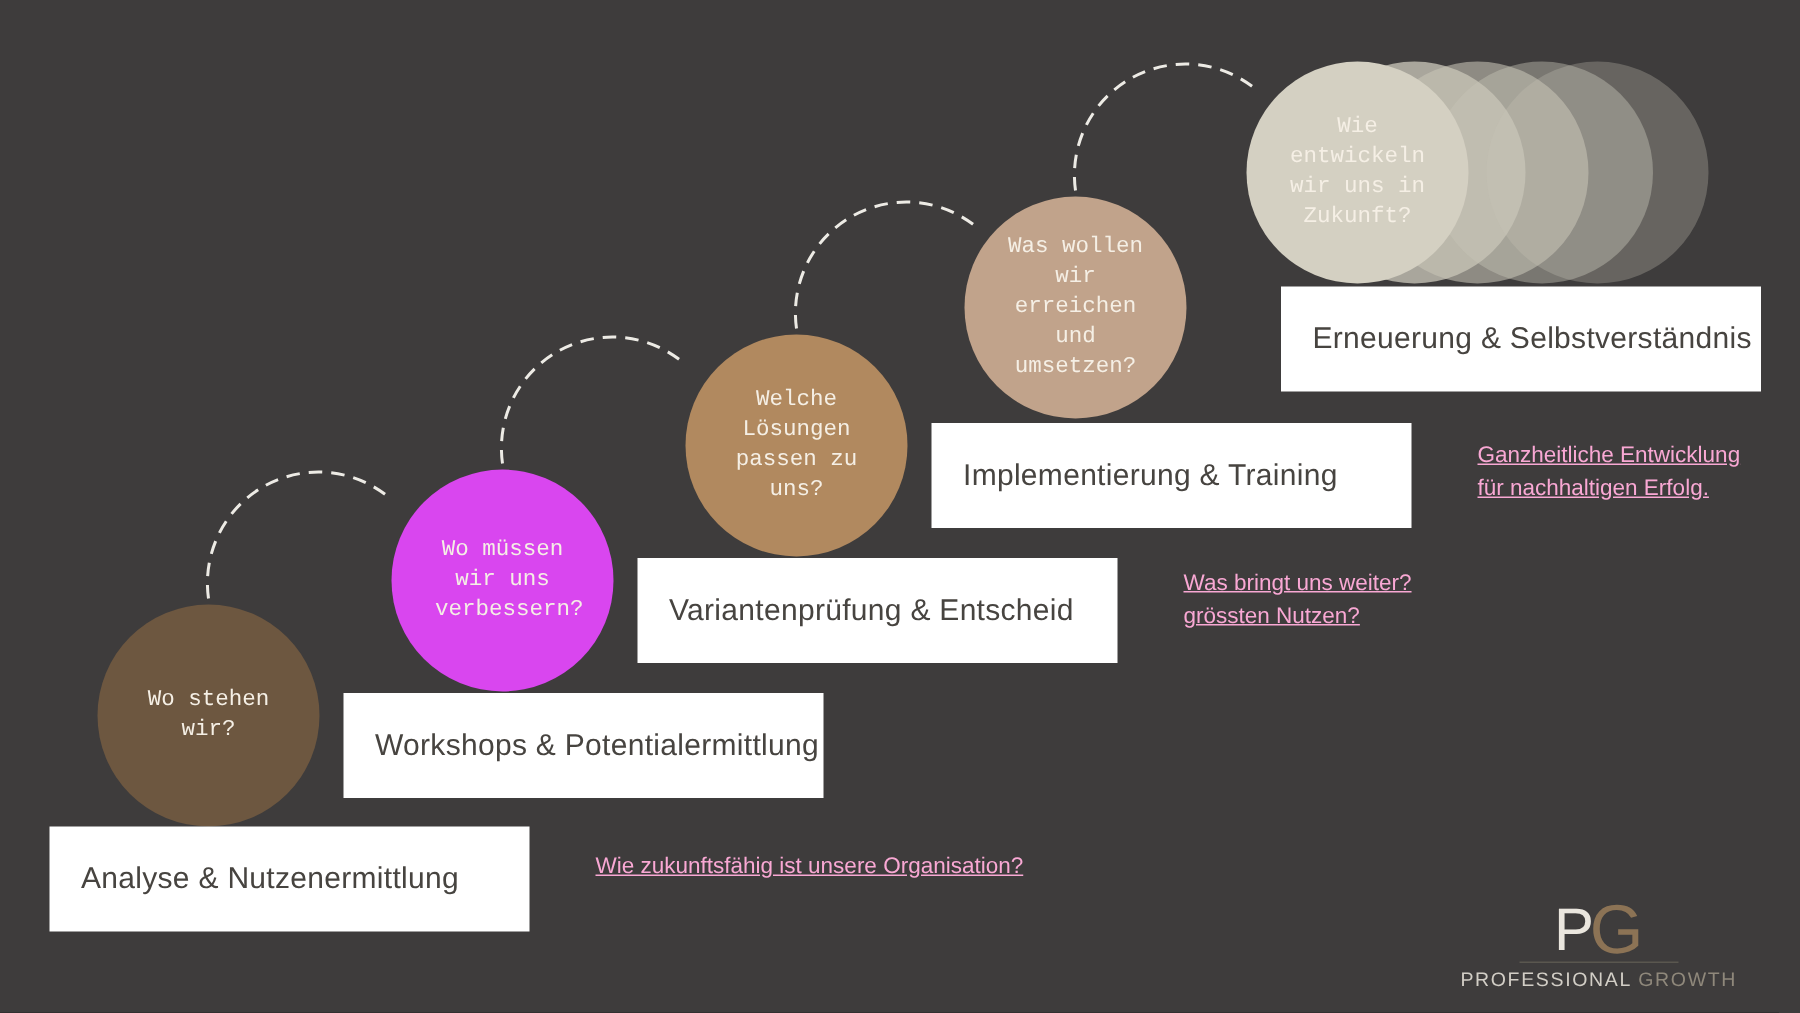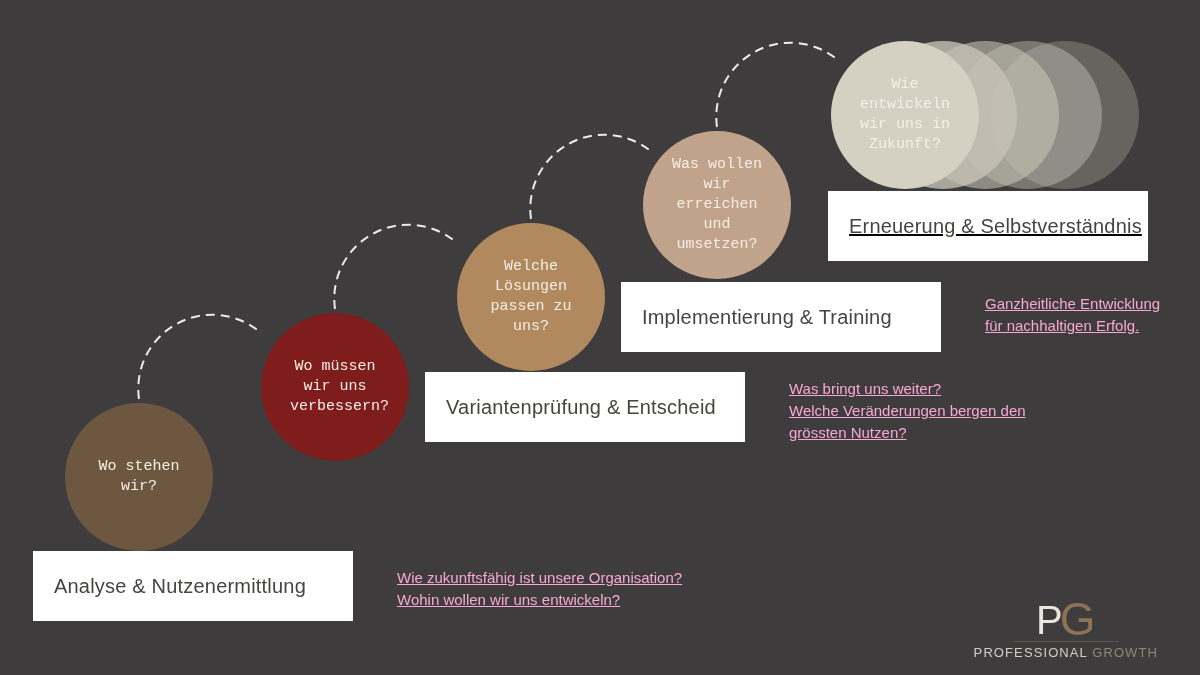--- a/index.html
+++ b/index.html
@@ -37,21 +37,21 @@
     position:absolute;width:320px;height:70px;background:#ffffff;
     display:flex;align-items:center;z-index:4;
   }
   .box span{
     padding-left:21px;color:#474440;font-size:20px;letter-spacing:.2px;
   }
   .b1{left:33px;top:551px;}
   .b2{left:229px;top:462px;}
   .b3{left:425px;top:372px;}
   .b4{left:621px;top:282px;align-items:center;}
-  .b5{left:828px;top:191px;text-decoration:underline;}
+  .b5{left:854px;top:191px;}
 
   .note{
     position:absolute;z-index:4;color:#f9a8d4;font-size:15px;line-height:1.45;text-decoration:underline;
   }
   .note div{white-space:nowrap;}
   .n1{left:397px;top:567px;}
   .n2{left:593px;top:467px;}
   .n3{left:789px;top:378px;}
   .n4{left:985px;top:293px;}
 
@@ -80,53 +80,54 @@
   </svg>
 
   <div class="ghost g1"></div>
   <div class="ghost g2"></div>
   <div class="ghost g3"></div>
   <div class="ghost g4"></div>
 
   <div class="circle c1" style="background-color: rgb(109, 87, 64);">
     <span>Wo stehen wir?</span>
   </div>
-  <div class="circle c2" style="background-color: #7f1d1d;">
+  <div class="circle c2" style="background-color: #d946ef;">
     <span>Wo müssen wir uns verbessern?</span>
   </div>
   <div class="circle c3" style="background-color: rgb(177, 137, 95);">
     <span>Welche Lösungen passen zu uns?</span>
   </div>
   <div class="circle c4" style="background-color: rgb(193, 163, 139);">
     <span>Was wollen wir erreichen und umsetzen?</span>
   </div>
   <div class="circle c5" style="background-color: rgb(212, 208, 194);">
     <span>Wie entwickeln wir uns in Zukunft?</span>
   </div>
 
   <div class="box b1">
     <span>Analyse &amp; Nutzenermittlung</span>
   </div>
+  <div class="box b2">
+    <span>Workshops &amp; Potentialermittlung</span>
+  </div>
   <div class="box b3">
     <span>Variantenprüfung &amp; Entscheid</span>
   </div>
   <div class="box b4">
     <span>Implementierung &amp; Training</span>
   </div>
   <div class="box b5">
     <span>Erneuerung &amp; Selbstverständnis</span>
   </div>
 
   <div class="note n1">
     <div>Wie zukunftsfähig ist unsere Organisation?</div>
-    <div>Wohin wollen wir uns entwickeln?</div>
   </div>
   <div class="note n3">
     <div>Was bringt uns weiter?</div>
-    <div>Welche Veränderungen bergen den</div>
     <div>grössten Nutzen?</div>
   </div>
   <div class="note n4">
     <div>Ganzheitliche Entwicklung</div>
     <div>für nachhaltigen Erfolg.</div>
   </div>
 
   <div class="logo">
     <div class="monogram">
       <span class="p">P</span>

